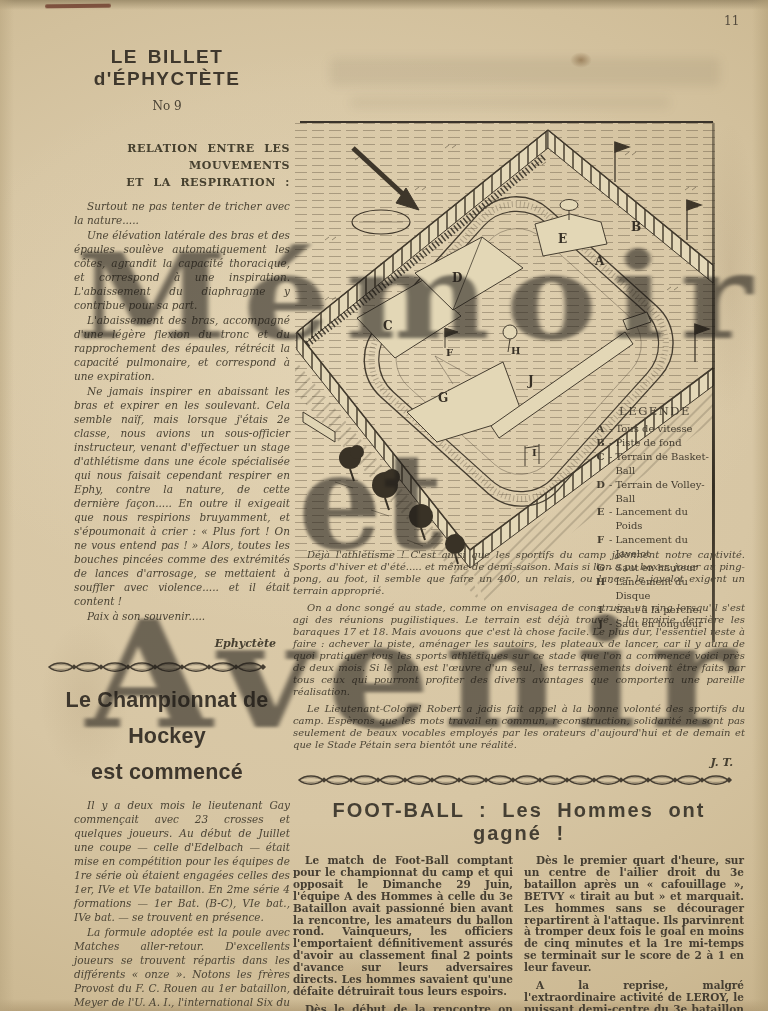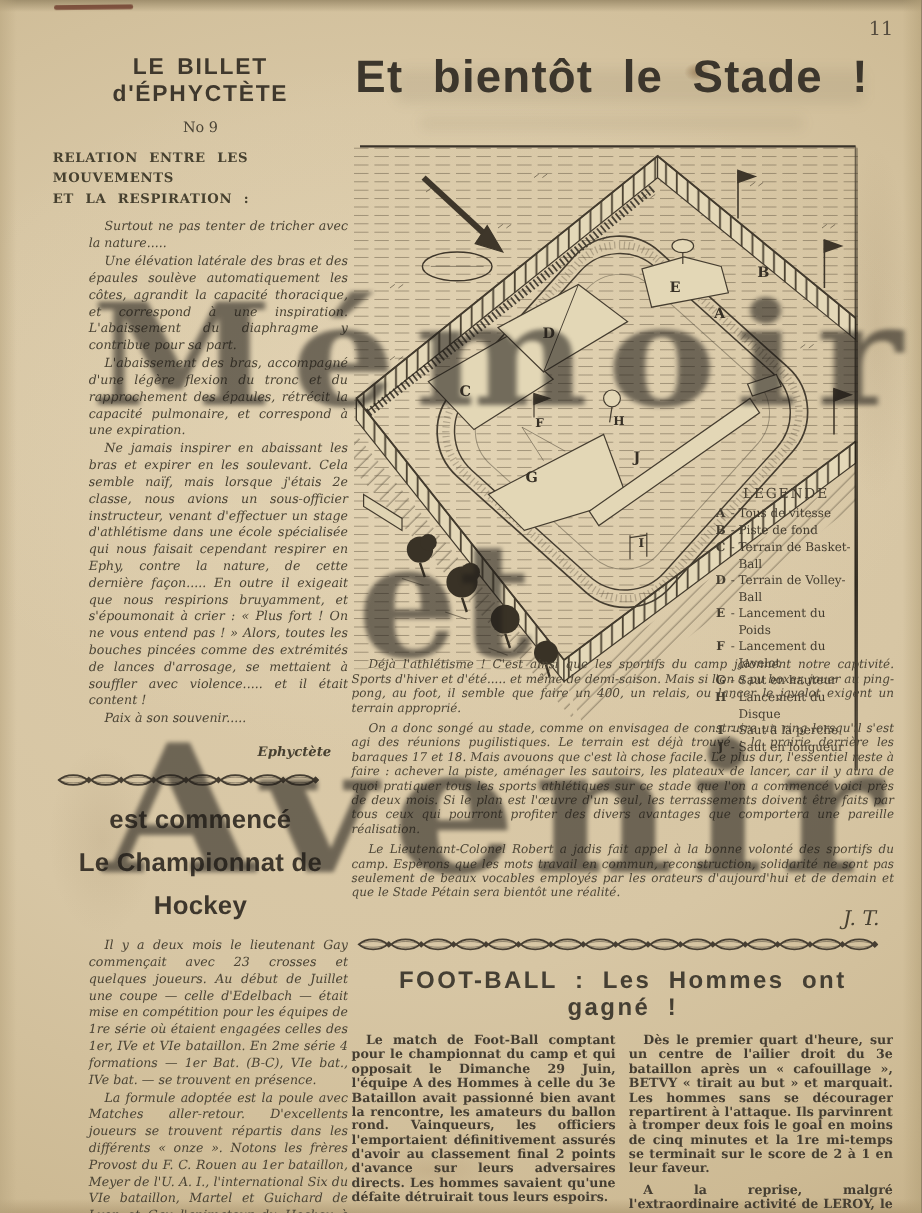--- a/index.html
+++ b/index.html
@@ -23,29 +23,29 @@
   .stain.s1{left:570px;top:52px;width:22px;height:16px;background:radial-gradient(rgba(122,87,48,.55),rgba(122,87,48,0) 70%);}
   .stain.s2{left:300px;top:955px;width:120px;height:40px;background:radial-gradient(rgba(150,120,80,.18),rgba(150,120,80,0) 70%);}
   .stain.s3{left:40px;top:620px;width:90px;height:160px;background:radial-gradient(rgba(120,95,60,.10),rgba(120,95,60,0) 70%);}
   .stain.s4{left:700px;top:120px;width:60px;height:300px;background:radial-gradient(rgba(120,95,60,.12),rgba(120,95,60,0) 70%);}
   .crease{position:absolute;left:712px;top:124px;width:3px;height:518px;
     background:linear-gradient(rgba(45,38,26,.30),rgba(30,25,16,.85) 70%,rgba(30,25,16,.6));
     filter:blur(.3px);}
   .ghost{position:absolute;background:rgba(96,85,64,.10);filter:blur(5px);border-radius:6px;}
   .ghost.g1{left:330px;top:58px;width:390px;height:28px;}
   .ghost.g2{left:350px;top:96px;width:320px;height:13px;background:rgba(96,85,64,.08);}
-  .page-num{position:absolute;left:724px;top:14px;font-size:16px;color:#554c3e;}
+  .page-num{position:absolute;left:724px;top:14px;font-size:12px;color:#554c3e;}
 
   
   .left-col{position:absolute;left:44px;top:46px;width:246px;}
   .billet-title{font-family:"Liberation Sans",sans-serif;font-weight:bold;font-size:19px;
     letter-spacing:1.5px;word-spacing:3px;text-align:center;color:#3f382d;}
   .billet-no{text-align:center;font-size:12px;margin-top:9px;color:#4a4335;}
-  .billet-sub{font-weight:bold;font-size:11px;text-align:left;letter-spacing:.6px;word-spacing:5px;
-    margin-top:10px;line-height:17px;color:#46402f;}
+  .billet-sub{font-weight:bold;font-size:11px;text-align:right;letter-spacing:.6px;word-spacing:5px;
+    margin-top:27px;line-height:17px;color:#46402f;}
   .body-it{font-style:italic;font-size:10.5px;line-height:14px;text-align:justify;
     margin:0 0 1px 0;text-indent:13px;color:#4b4435;}
   .left-col .para-block{margin-top:8px;margin-left:30px;}
   .sig{font-style:italic;font-weight:bold;font-size:11px;text-align:right;padding-right:14px;margin-top:14px;color:#474031;}
   .divider{display:block;margin:10px auto 8px auto;}
   .hockey-title{font-family:"Liberation Sans",sans-serif;font-weight:bold;font-size:21.5px;
     text-align:center;color:#3e372d;line-height:36px;margin-top:6px;letter-spacing:.2px;}
 
   
   .headline{position:absolute;left:295px;top:44px;width:430px;text-align:center;
@@ -56,21 +56,21 @@
   .legend{position:absolute;left:300px;top:284px;width:120px;color:#443d30;}
   .legend-title{text-align:center;font-size:11.5px;letter-spacing:1.5px;margin-bottom:4px;color:#453e31;}
   .lg-row{display:flex;font-size:10px;line-height:13.9px;}
   .lg-letter{width:11px;text-align:center;font-weight:bold;}
   .lg-sep{padding:0 3px;}
   .lg-label{flex:1;}
 
   .right-lower{position:absolute;left:293px;top:549px;width:452px;}
   .stade-para{font-style:italic;font-size:10px;line-height:12px;text-align:justify;
     margin:0 0 5px 0;text-indent:14px;color:#4c4536;}
-  .sig-right{font-style:italic;font-weight:normal;font-size:17px;text-align:right;padding-right:12px;color:#474031;}
+  .sig-right{font-style:italic;font-weight:bold;font-size:11px;text-align:right;padding-right:12px;color:#474031;}
   .fb-headline{font-family:"Liberation Sans",sans-serif;font-weight:bold;font-size:20px;
     letter-spacing:2px;word-spacing:7px;text-align:center;color:#453f33;margin:12px 0 10px 0;}
   .fb-cols{display:flex;gap:11px;}
   .fb-col{width:220px;}
   .fb-para{font-size:10.5px;font-weight:bold;line-height:11.9px;text-align:justify;
     margin:0 0 6px 0;text-indent:12px;color:#453e32;}
 
   
   .wm{position:absolute;font-family:"DejaVu Serif",serif;font-weight:bold;color:#211e1a;
     opacity:.58;filter:blur(1.8px);pointer-events:none;white-space:nowrap;transform-origin:left top;z-index:50;}
@@ -126,32 +126,31 @@
         <use href="#lnkA" x="54"></use>
         <use href="#lnkA" x="81"></use>
       <use href="#lnkA" x="108"></use>
         <use href="#lnkA" x="135"></use>
         <use href="#lnkA" x="162"></use>
         <use href="#lnkA" x="189"></use>
       <rect x="214" y="5" width="4" height="4" transform="rotate(45 216 7)" fill="#463e32"></rect>
     </svg>
 
     <div class="hockey-title">
+      <div>Le Championnat de Hockey</div>
       <div>est commencé</div>
-      <div>Le Championnat de Hockey</div>
     </div>
     <div class="para-block">
       <p class="body-it">Il y a deux mois le lieutenant Gay commençait avec 23 crosses et quelques joueurs. Au début de Juillet une coupe — celle d'Edelbach — était mise en compétition pour les équipes de 1re série où étaient engagées celles des 1er, IVe et VIe bataillon. En 2me série 4 formations — 1er Bat. (B-C), VIe bat., IVe bat. — se trouvent en présence.</p>
       <p class="body-it">La formule adoptée est la poule avec Matches aller-retour. D'excellents joueurs se trouvent répartis dans les différents « onze ». Notons les frères Provost du F. C. Rouen au 1er bataillon, Meyer de l'U. A. I., l'international Six du VIe bataillon, Martel et Guichard de Lyon et Gay l'animateur du Hockey à l'Oflag XVII A.</p>
       <p class="body-it">Classement au 15 Juillet - Résultats à venir.</p>
     </div>
 
   </div>
 
-  <div class="headline">Et bientôt le Stade !</div>
 
   <div class="ill">
     <svg width="424" height="528" viewBox="0 0 424 528">
       <defs>
         <pattern id="hH" width="17" height="7" patternUnits="userSpaceOnUse">
           <path d="M0,3.5 H12" stroke="#5a4e3b" stroke-width=".8"></path>
         </pattern>
         <pattern id="hD" width="8" height="8" patternUnits="userSpaceOnUse" patternTransform="rotate(45)">
           <line x1="1" y1="0" x2="1" y2="8" stroke="#4c4333" stroke-width="1"></line>
         </pattern>

